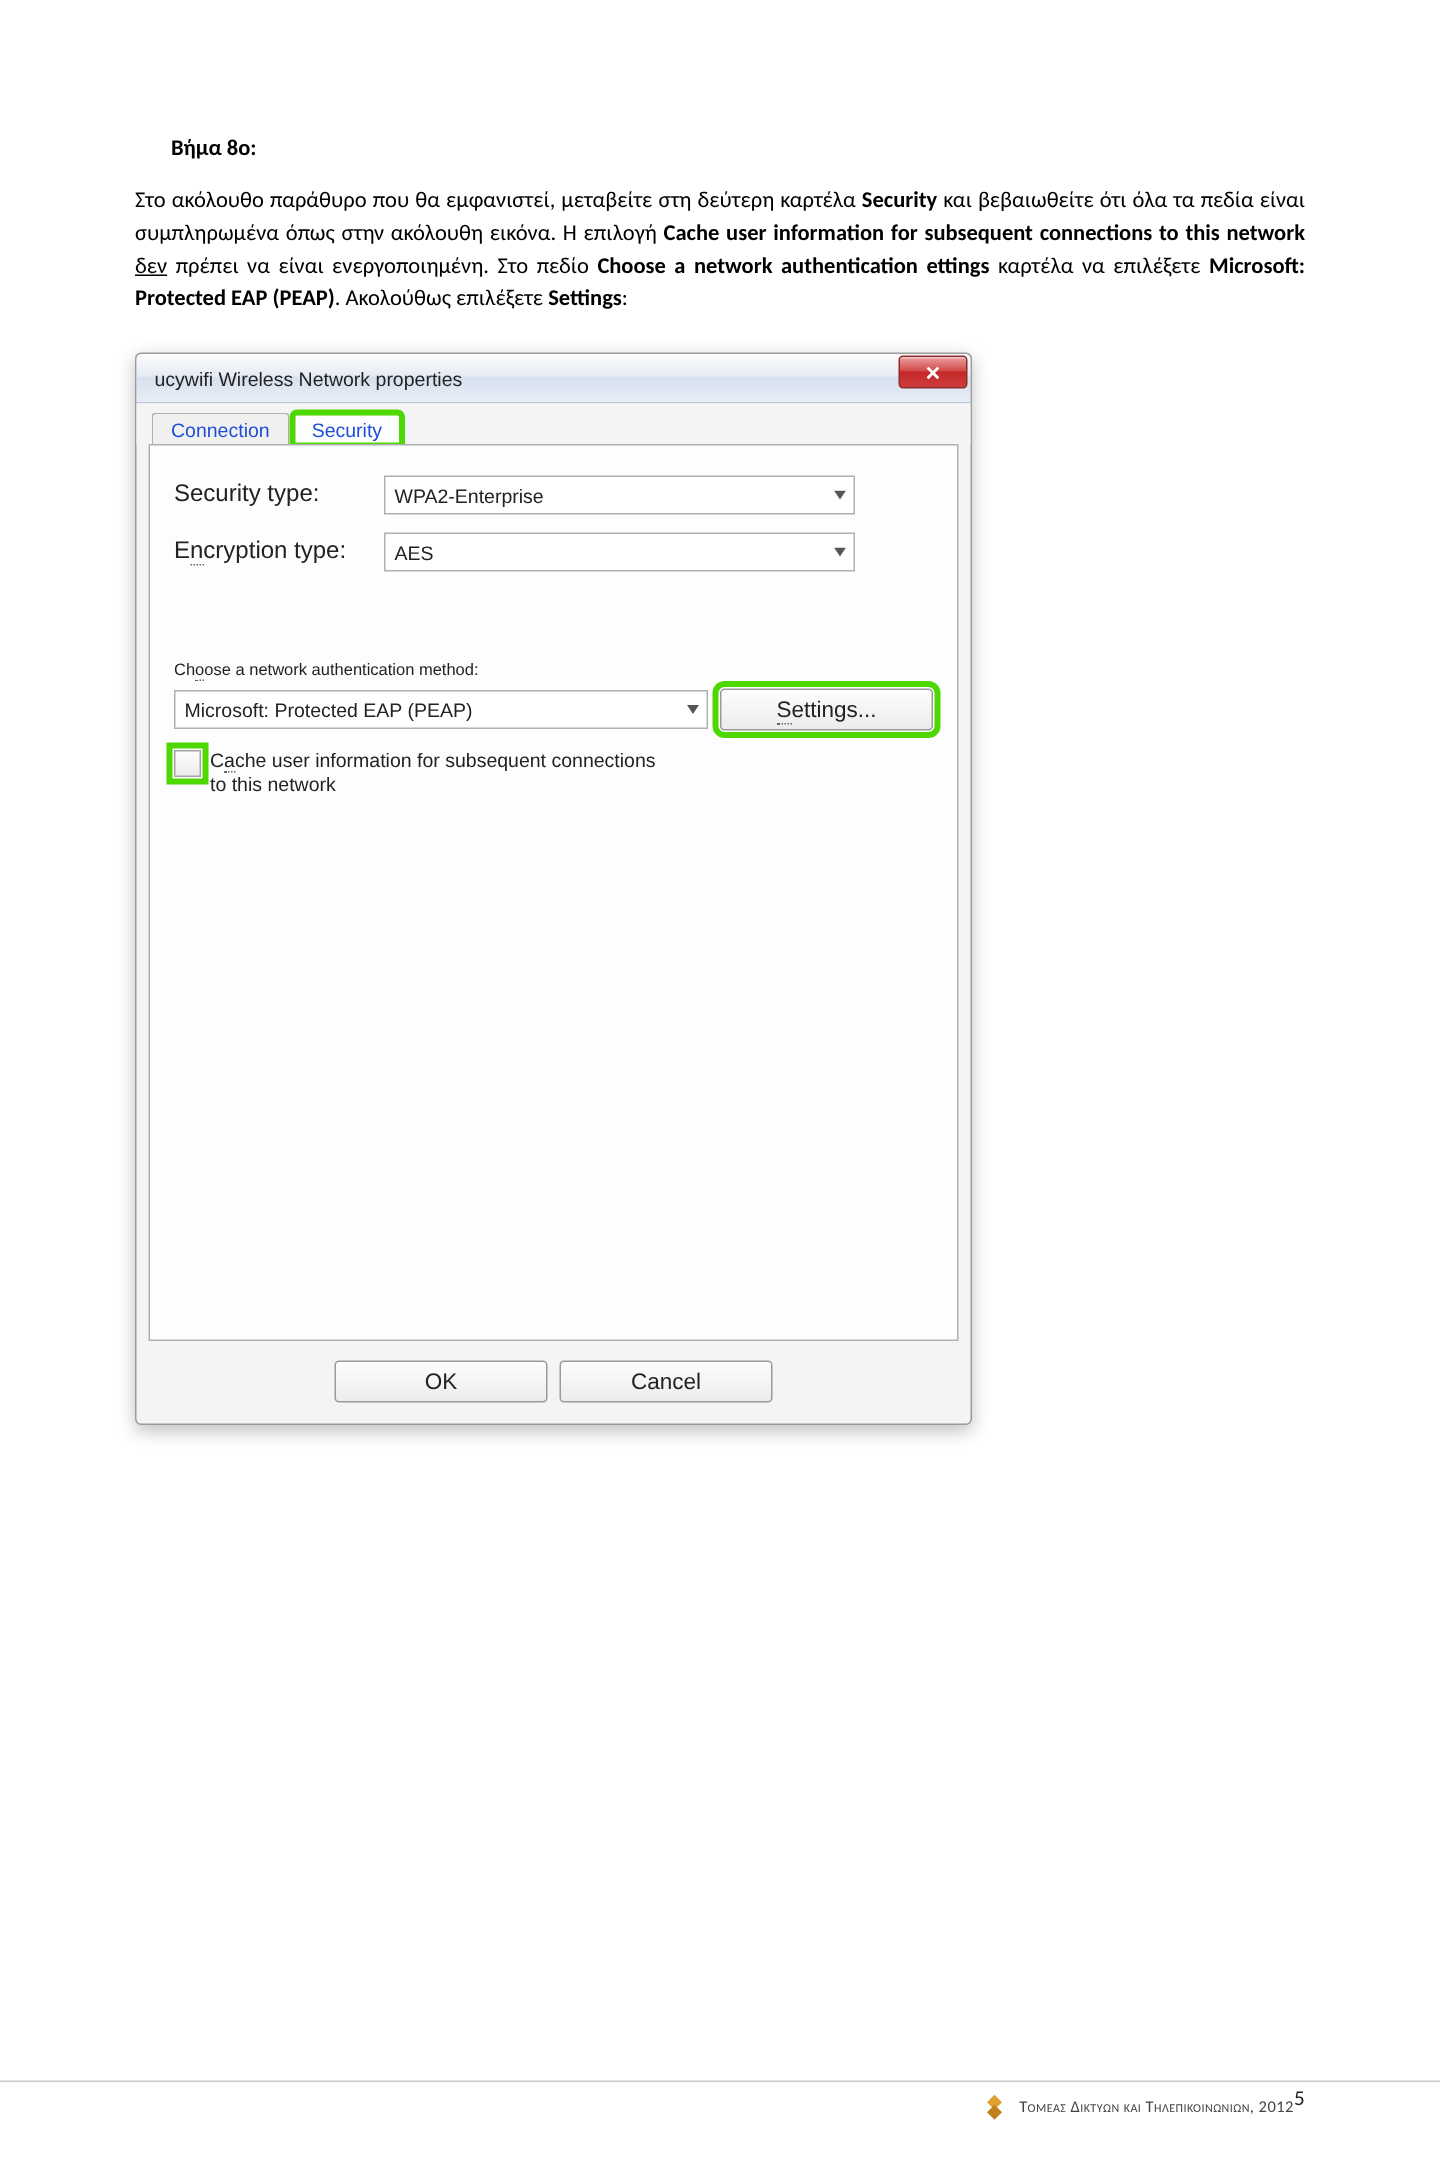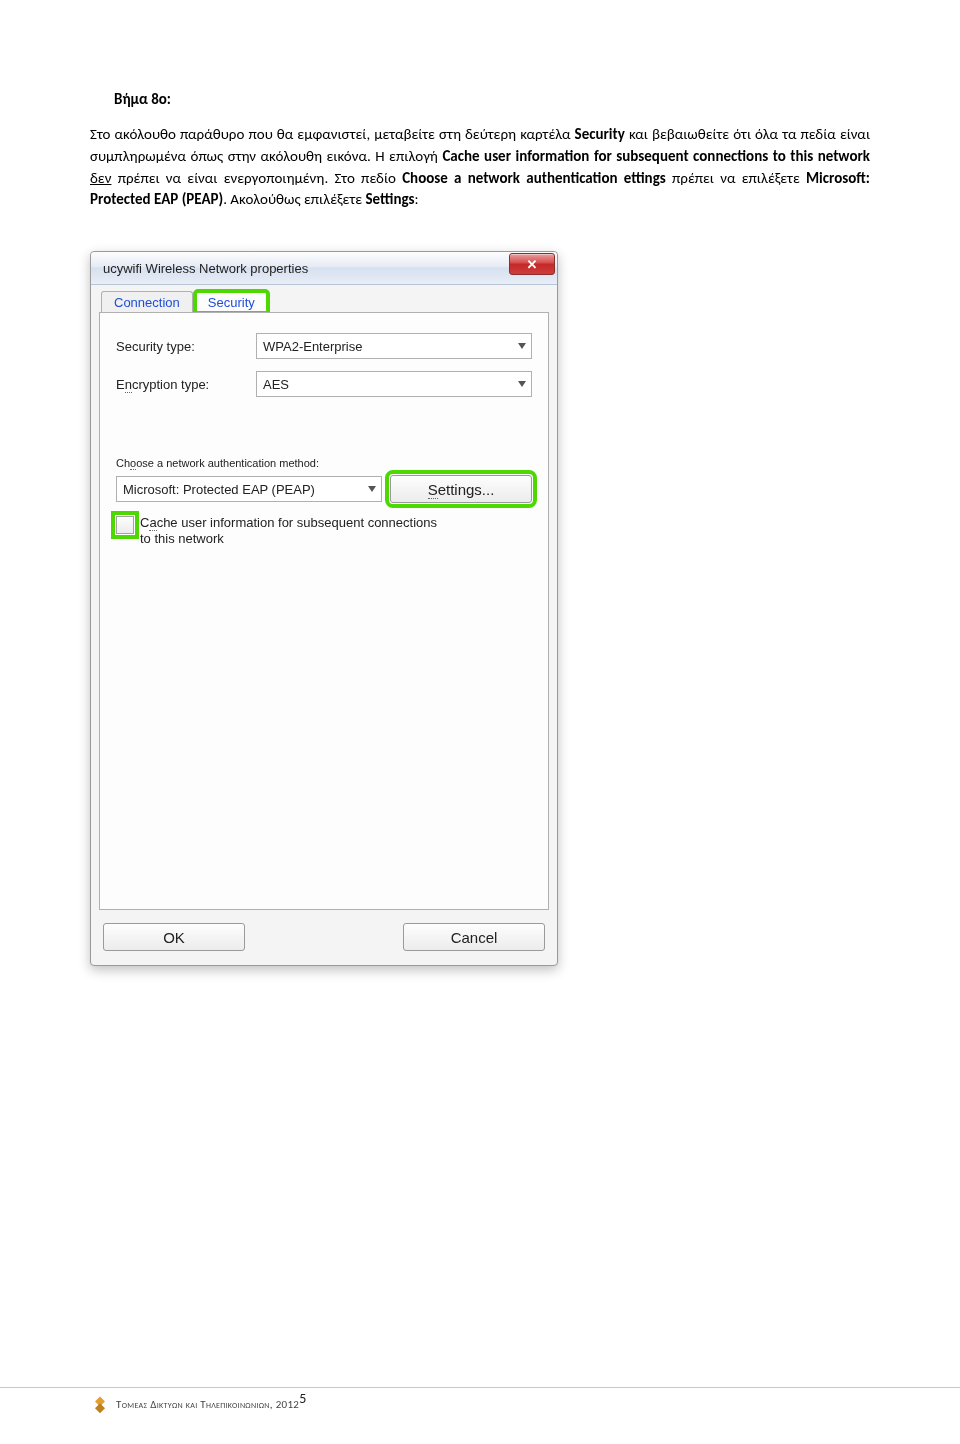--- a/index.html
+++ b/index.html
@@ -25,22 +25,22 @@
   .body-text {
     font-size: 15px;
     line-height: 1.45;
     text-align: justify;
   }
   .body-text b { font-weight: bold; }
   .underline { text-decoration: underline; }
 
   
   .dialog-wrap {
-    margin-top: 40px;
-    width: 468px;
+    margin-top: 24px;
+    width: 558px;
     position: relative;
   }
   .dialog {
     background: #f4f4f4;
     border: 1px solid #9a9a9a;
     border-radius: 4px;
     box-shadow: 0 4px 12px rgba(0,0,0,0.25);
     font-family: "Segoe UI", Tahoma, sans-serif;
     font-size: 13px;
     color: #222;
@@ -113,21 +113,21 @@
     position: relative;
     top: -1px;
   }
   .form-row {
     display: flex;
     align-items: center;
     margin-bottom: 12px;
   }
   .form-label {
     width: 140px;
-    font-size: 13px;
+    font-size: 16px;
   }
   .dotted { border-bottom: 1px dotted #666; }
   .combo {
     flex: 1;
     height: 24px;
     border: 1px solid #b0b0b0;
     background: #fff;
     display: flex;
     align-items: center;
     padding: 0 6px;
@@ -201,37 +201,37 @@
     outline: 4px solid #4cd800;
     outline-offset: 1px;
     cursor: pointer;
   }
   .check-text {
     font-size: 13px;
     line-height: 1.25;
   }
   .buttons-row {
     display: flex;
-    justify-content: space-between;
+    justify-content: center;
     padding: 12px 12px 14px 12px;
     gap: 8px;
   }
 
   .footer {
     position: absolute;
     left: 0;
     right: 0;
     bottom: 30px;
     border-top: 1px solid #c9c9c9;
     font-size: 11px;
     color: #444;
     padding: 6px 90px 0 90px;
     display: flex;
     align-items: center;
-    justify-content: flex-start;
+    justify-content: flex-end;
     font-variant: small-caps;
     letter-spacing: 0.3px;
   }
   .footer-left { display: flex; align-items: center; gap: 6px; }
   .logo {
     width: 20px; height: 20px;
   }
   .page-num {
     font-size: 14px;
     font-variant: normal;
@@ -242,21 +242,21 @@
 </style>
 </head>
 <body>
 
 <div class="page">
 
   <div class="heading">Βήμα 8ο:</div>
 
   <div class="body-text">
     <span>Στο ακόλουθο παράθυρο που θα εμφανιστεί, μεταβείτε στη δεύτερη καρτέλα </span><b>Security</b><span> και βεβαιωθείτε ότι όλα τα πεδία είναι συμπληρωμένα όπως στην ακόλουθη εικόνα. Η επιλογή </span><b>Cache user information for subsequent connections to this network</b>
-    <span class="underline">δεν</span><span> πρέπει να είναι ενεργοποιημένη. Στο πεδίο </span><b>Choose a network authentication ettings</b><span> πρέπει να επιλέξετε </span><b>Microsoft: Protected EAP (PEAP)</b><span>. Ακολούθως επιλέξετε </span><b>Settings</b><span>:</span>
+    <span class="underline">δεν</span><span> πρέπει να είναι ενεργοποιημένη. Στο πεδίο </span><b>Choose a network authentication ettings</b><span> καρτέλα να επιλέξετε </span><b>Microsoft: Protected EAP (PEAP)</b><span>. Ακολούθως επιλέξετε </span><b>Settings</b><span>:</span>
   </div>
 
   <div class="dialog-wrap">
     <div class="dialog">
       <div class="titlebar">
         <div class="titlebar-title">ucywifi Wireless Network properties</div>
         <div class="close-btn">✕</div>
       </div>
 
       <div class="tabs-row">

